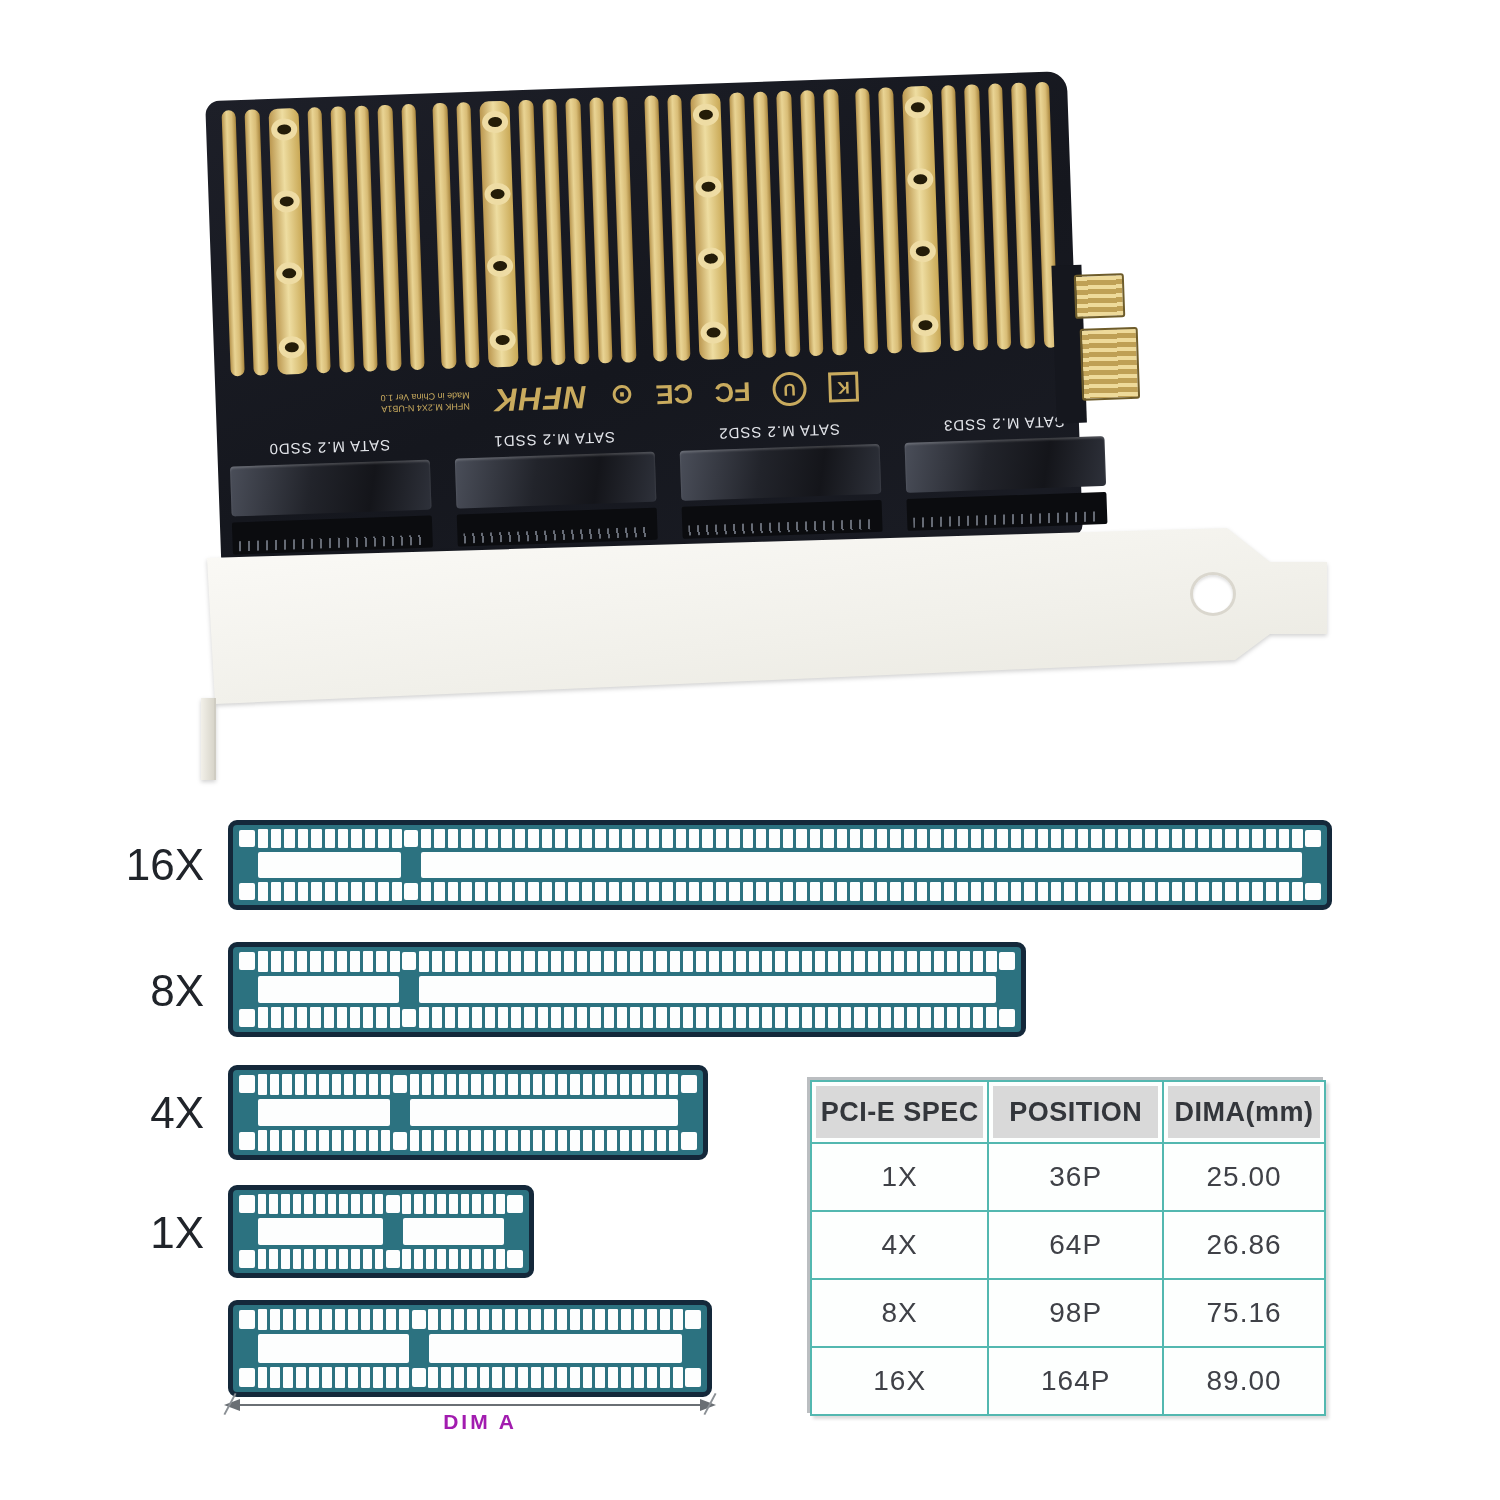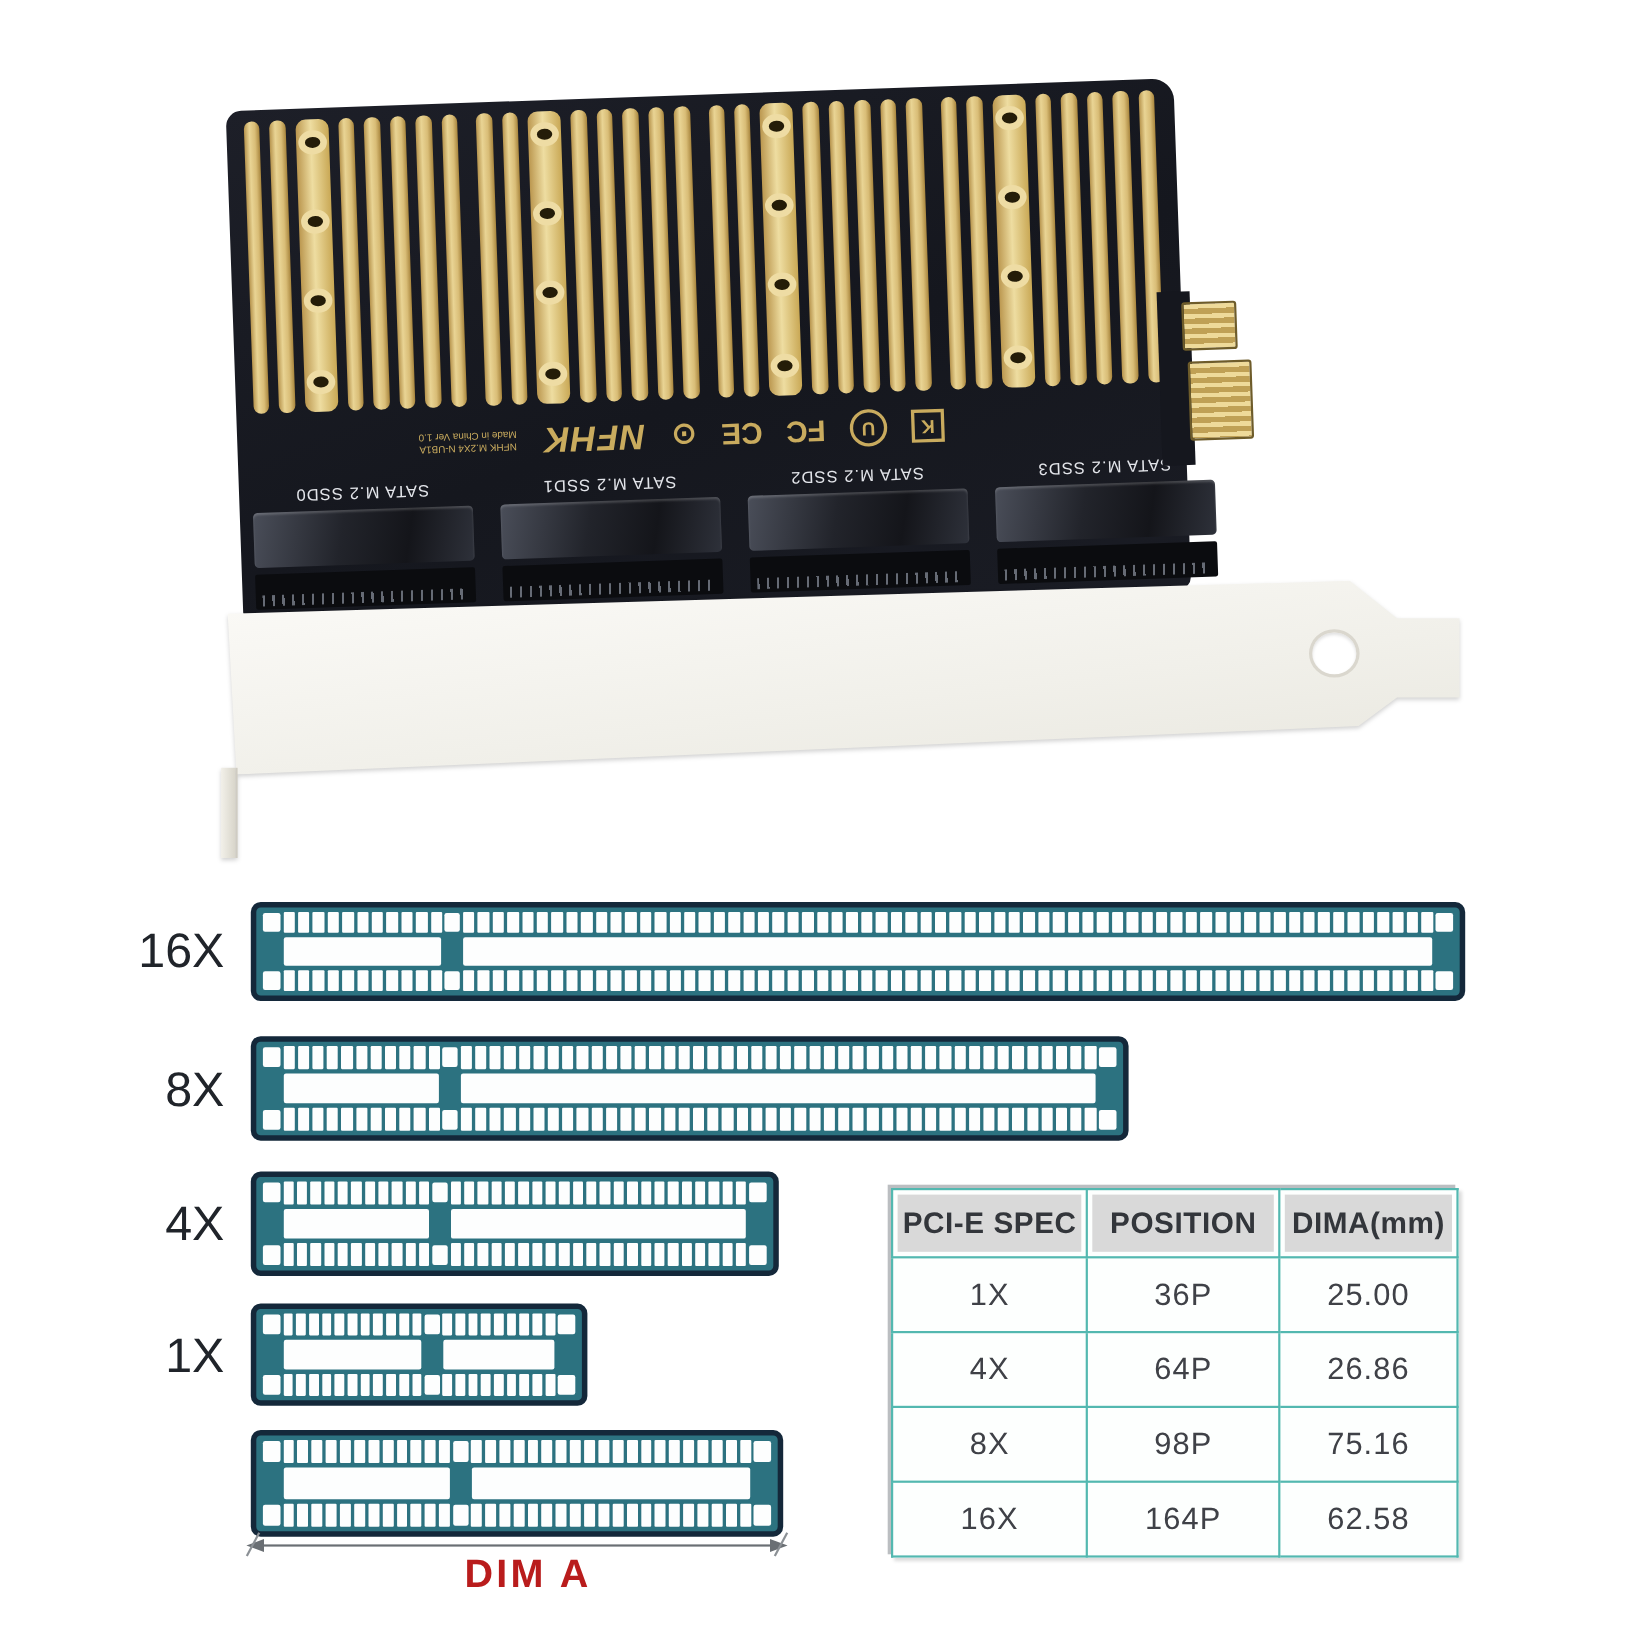--- a/index.html
+++ b/index.html
@@ -76,22 +76,22 @@
   .chan{flex:1;background:#fdfefe;margin:4px 2px;border-radius:2px;}
   .slot-label{position:absolute;width:120px;text-align:right;font-size:44px;color:#20242a;}
 
   
   .dim-line{position:absolute;left:236px;top:1404px;width:468px;height:2px;background:#6a6f74;}
   .dim-arrow{position:absolute;top:1399px;width:0;height:0;border-top:6px solid transparent;
              border-bottom:6px solid transparent;}
   .dim-arrow.left{left:224px;border-right:16px solid #6a6f74;}
   .dim-arrow.right{left:700px;border-left:16px solid #6a6f74;}
   .dim-tick{position:absolute;top:1392px;width:2px;height:24px;background:#8b9095;transform:rotate(28deg);}
-  .dim-label{position:absolute;left:390px;top:1410px;width:180px;text-align:center;font-size:36px;
-             font-weight:bold;color:#b91c1c;letter-spacing:3px;}
+  .dim-label{position:absolute;left:390px;top:1410px;width:180px;text-align:center;font-size:21px;
+             font-weight:bold;color:#a21caf;letter-spacing:3px;}
 
   
   .spec-wrap{position:absolute;left:810px;top:1080px;width:516px;
              box-shadow:-3px -3px 0 rgba(84,92,100,.40),3px 3px 3px rgba(0,0,0,.14);}
   table.spec{border-collapse:collapse;width:100%;background:#fdfffe;}
   table.spec th,table.spec td{border:2px solid #53b8b0;text-align:center;vertical-align:middle;}
   table.spec th{height:60px;padding:0;}
   table.spec th .hdr{display:flex;align-items:center;justify-content:center;height:52px;margin:4px;
       background:#d9d9d9;font-size:27px;font-weight:bold;color:#33363b;letter-spacing:.5px;}
   table.spec td{height:64px;font-size:28px;color:#3f4147;letter-spacing:1px;}
@@ -845,19 +845,19 @@
             <td>26.86</td>
           </tr>
           <tr>
             <td>8X</td>
             <td>98P</td>
             <td>75.16</td>
           </tr>
           <tr>
             <td>16X</td>
             <td>164P</td>
-            <td>62.58</td>
+            <td>89.00</td>
           </tr>
         </tbody>
       </table>
   </div>
 
 </div>
 
 </body></html>

